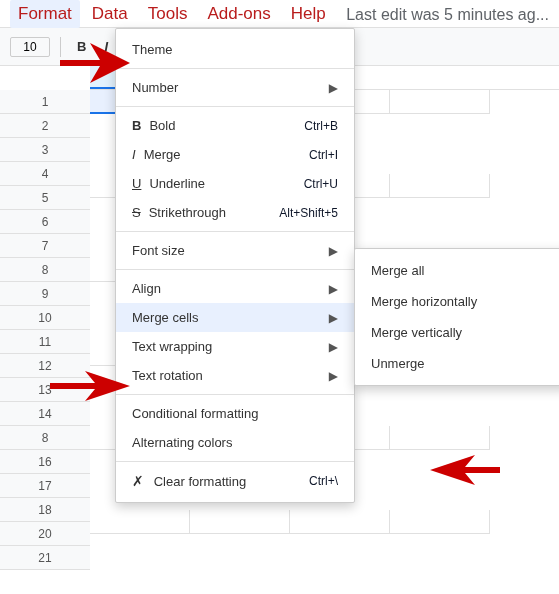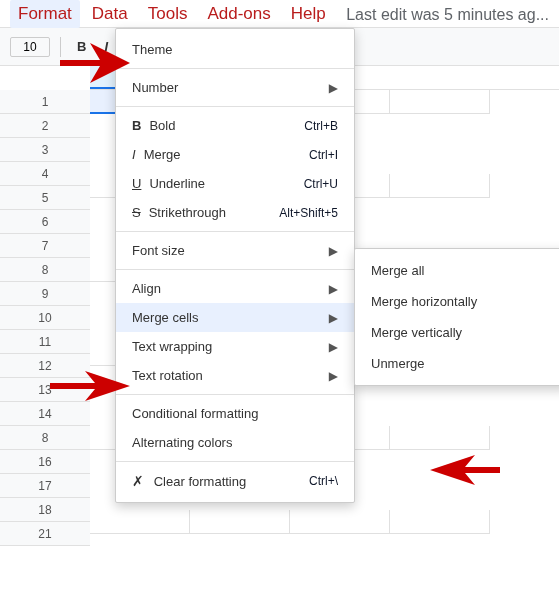--- a/index.html
+++ b/index.html
@@ -293,20 +293,21 @@
     <div class="row-num">9</div>
     <div class="row-num">10</div>
     <div class="row-num">11</div>
     <div class="row-num">12</div>
     <div class="row-num">13</div>
     <div class="row-num">14</div>
     <div class="row-num">8</div>
     <div class="row-num">16</div>
     <div class="row-num">17</div>
     <div class="row-num">18</div>
+    <div class="row-num">20</div>
     <div class="row-num">21</div>
   </div>
   <div class="grid-cells">
 
     <div class="grid-cell highlighted"></div>
     <div class="grid-cell highlighted"></div>
     <div class="grid-cell"></div>
     <div class="grid-cell"></div>
 
     <div class="grid-cell"></div>

